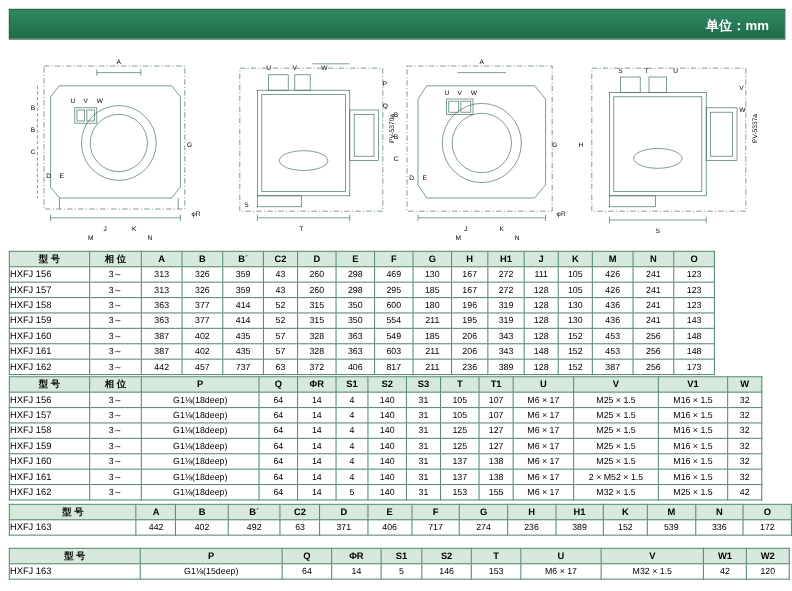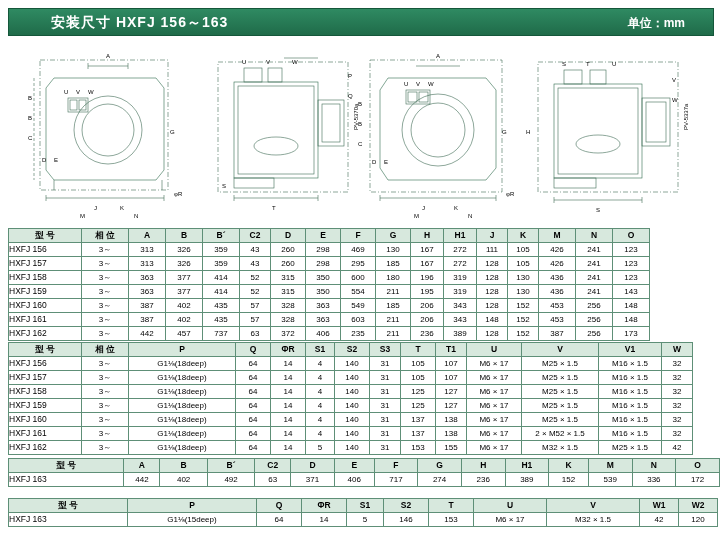--- a/index.html
+++ b/index.html
@@ -17,21 +17,21 @@
     position:absolute;left:8px;top:8px;width:704px;height:26px;
     background:#2e7d5b;
     background:linear-gradient(#2f8a62,#1f6b49);
     border:1px solid #14573a;
   }
   .header .title{
     position:absolute;left:42px;top:5px;
     color:#ffffff;font-size:14px;font-weight:bold;letter-spacing:1px;
   }
   .header .unit{
-    position:absolute;right:28px;top:6px;
+    position:absolute;right:14px;top:6px;
     color:#ffffff;font-size:12px;font-weight:bold;margin-left:40px;
   }
   
   .drawings{
     position:absolute;left:8px;top:38px;width:704px;height:182px;
     background:#fff;
   }
   .dwg{position:absolute;top:0;width:174px;height:182px;}
   .dwg svg{display:block;}
   table.spec{
@@ -58,21 +58,20 @@
   table.spec tbody td.model{text-align:left;font-size:8.5px;}
   .grpA{position:absolute;left:8px;top:228px;}
   .grpB{position:absolute;left:8px;top:342px;}
   .grpC{position:absolute;left:8px;top:458px;}
   .grpD{position:absolute;left:8px;top:498px;}
 </style>
 </head>
 <body>
 
 <div class="header">
-  <div class="title">安装尺寸 HXFJ 156～163</div>
   <div class="unit">单位：mm</div>
 </div>
 
 <div class="drawings">
 
   <div class="dwg" style="left:16px;">
     <svg width="174" height="182" viewBox="0 0 174 182">
       <g stroke="#3f6b55" fill="none" stroke-width="0.6">
         <rect x="16" y="22" width="128" height="130" stroke-dasharray="5 2 1 2"></rect>
         <path d="M30 40 L132 40 L140 50 L140 132 L132 142 L30 142 L22 132 L22 50 Z" stroke="#2f6b4d"></path>
@@ -340,21 +339,21 @@
       </tr>
       <tr>
         <td class="model">HXFJ 162</td>
         <td>3～</td>
         <td>442</td>
         <td>457</td>
         <td>737</td>
         <td>63</td>
         <td>372</td>
         <td>406</td>
-        <td>235</td>
+        <td>817</td>
         <td>211</td>
         <td>236</td>
         <td>389</td>
         <td>128</td>
         <td>152</td>
         <td>387</td>
         <td>256</td>
         <td>173</td>
       </tr>
     </tbody>

